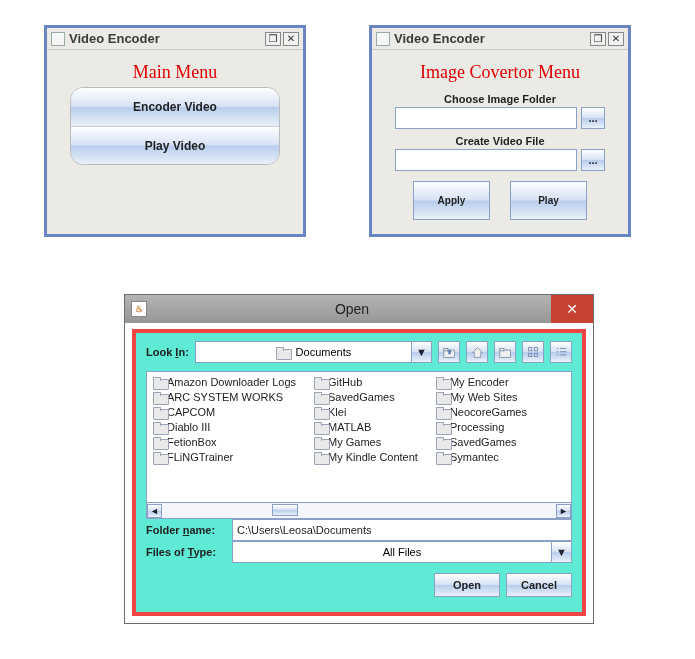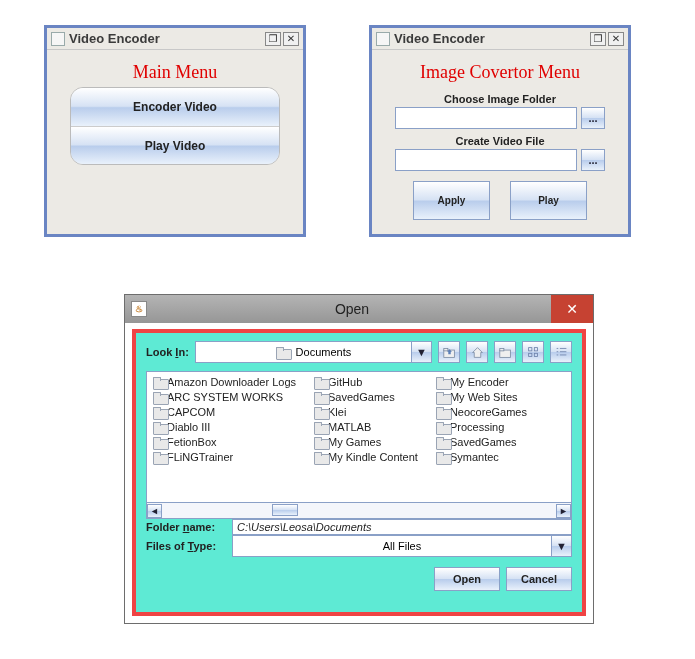--- a/index.html
+++ b/index.html
@@ -168,22 +168,22 @@
     border:1px solid #8aa0c7;display:flex;align-items:center;justify-content:center;color:#223;font-size:9px;
   }
   .hscroll .track { flex:1; position:relative; height:100%; }
   .hscroll .thumb {
     position:absolute; left:28%; top:1px; width:26px; height:12px;
     background:linear-gradient(#fff,#d6e2f4 48%,#b9cdec 52%,#e9f1fb);
     border:1px solid #8aa0c7;
   }
   .form-row { display:flex; align-items:center; gap:8px; }
   .form-row .field {
-    flex:1; height:16px; border:1px solid #8aa0c7; background:#fff;
-    padding:0 4px; display:flex;align-items:center;font-size:11px;color:#222;font-style:italic;
+    flex:1; height:22px; border:1px solid #8aa0c7; background:#fff;
+    padding:0 4px; display:flex;align-items:center;font-size:11px;color:#222;
   }
   .dlg-btns { display:flex; justify-content:flex-end; gap:6px; margin-top:10px; }
   .dlg-btn {
     width:66px;height:24px;border:1px solid #8aa0c7;
     background:linear-gradient(#fff,#d6e2f4 48%,#b9cdec 52%,#e9f1fb);
     display:flex;align-items:center;justify-content:center;font-size:11px;font-weight:bold;color:#222;cursor:pointer;
   }
 </style>
 </head>
 <body>

